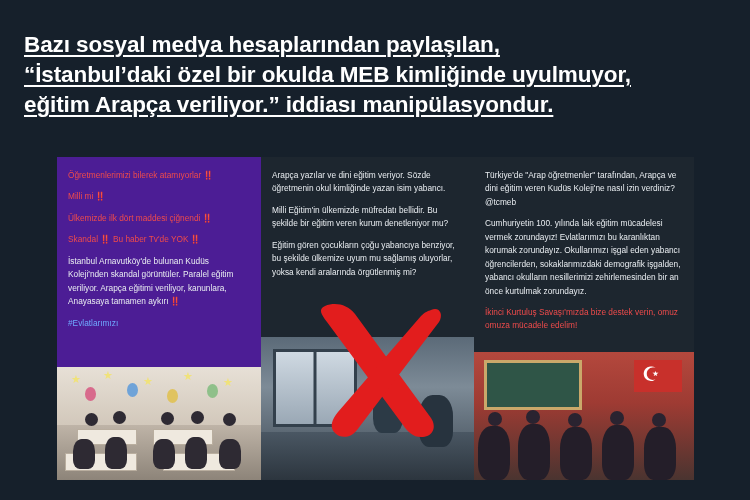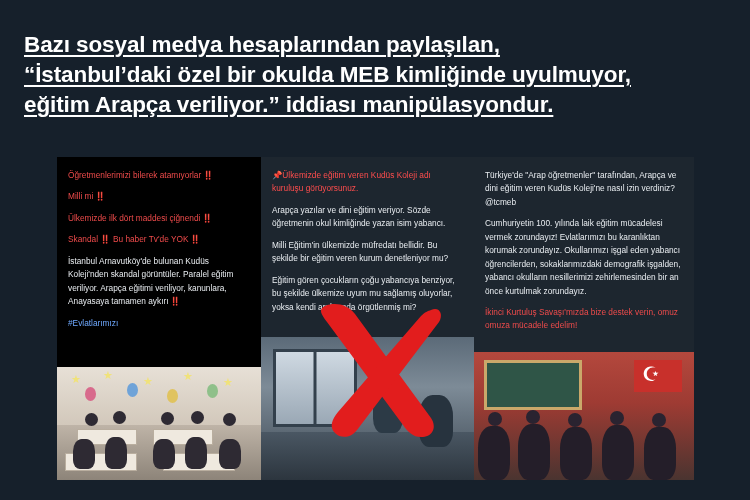--- a/index.html
+++ b/index.html
@@ -44,21 +44,21 @@
     width: 637px;
     height: 323px;
     background: #2b3440;
     display: flex;
     overflow: hidden;
   }
   .col {
     position: relative;
     overflow: hidden;
   }
-  .col-a { width: 204px; background: #000000; }
+  .col-a { width: 204px; background: #4c1d95; }
   .col-b { width: 213px; background: #1d262f; }
   .col-c { width: 220px; background: #1d262f; }
 
   .txtbox {
     position: absolute;
     left: 0; right: 0; top: 0;
     padding: 12px 11px 8px 11px;
     box-sizing: border-box;
     color: #e9edf1;
     font-size: 8.3px;
@@ -202,21 +202,20 @@
         <div class="kid" style="left:16px; top:72px; width:22px; height:30px;"></div>
         <div class="kid" style="left:48px; top:70px; width:22px; height:32px;"></div>
         <div class="kid" style="left:96px; top:72px; width:22px; height:30px;"></div>
         <div class="kid" style="left:128px; top:70px; width:22px; height:32px;"></div>
         <div class="kid" style="left:162px; top:72px; width:22px; height:30px;"></div>
       </div>
     </div>
 
     <div class="col col-b">
       <div class="txtbox">
-        <p class="pin">📌Ülkemizde eğitim veren Kudüs Koleji adı kuruluşu görüyorsunuz.</p>
         <p>Arapça yazılar ve dini eğitim veriyor. Sözde öğretmenin okul kimliğinde yazan isim yabancı.</p>
         <p>Milli Eğitim'in ülkemizde müfredatı bellidir. Bu şekilde bir eğitim veren kurum denetleniyor mu?</p>
         <p>Eğitim gören çocukların çoğu yabancıya benziyor, bu şekilde ülkemize uyum mu sağlamış oluyorlar, yoksa kendi aralarında örgütlenmiş mi?</p>
       </div>
       <div class="photo photo-b">
         <div class="window-b"></div>
         <div class="floor-b"></div>
         <div class="kid head" style="left:120px; top:30px; width:16px; height:16px; background:#32404c;"></div>
         <div class="kid" style="left:112px; top:48px; width:30px; height:48px; background:#2c3a46;"></div>
         <div class="kid" style="left:158px; top:58px; width:34px; height:52px; background:#27333e;"></div>

